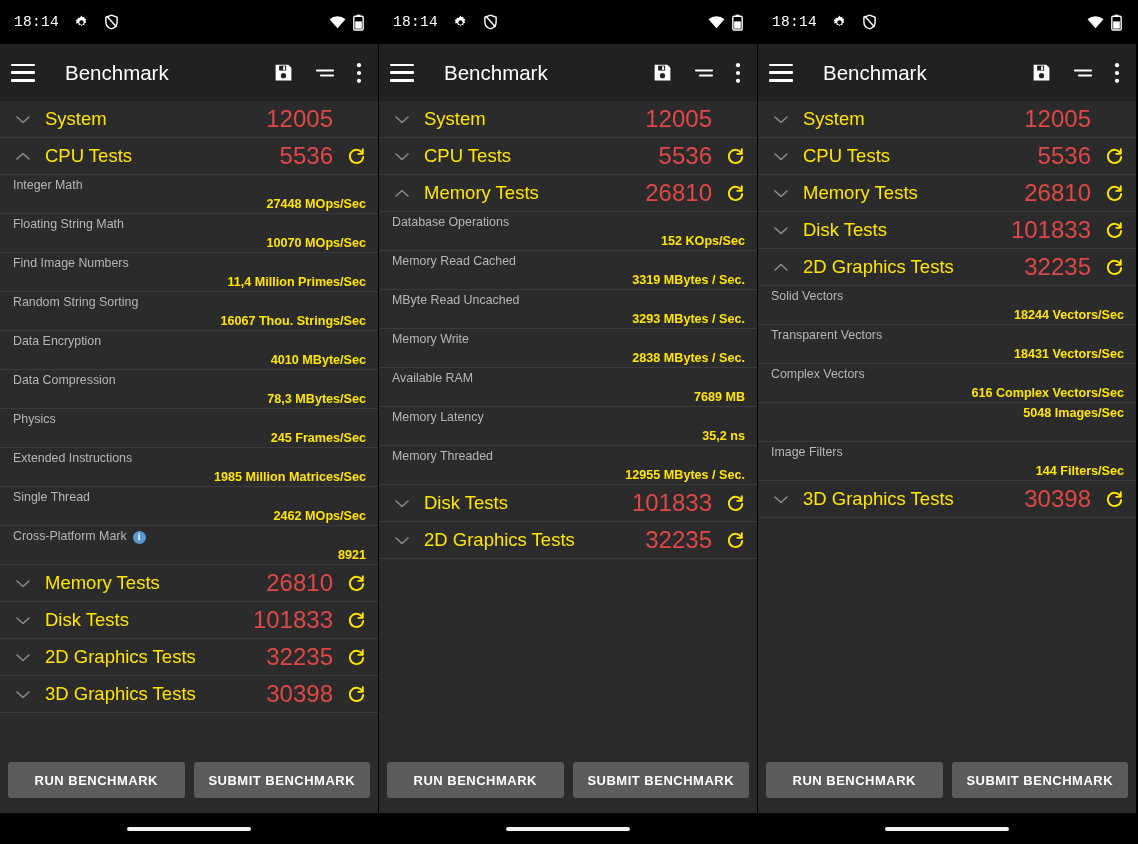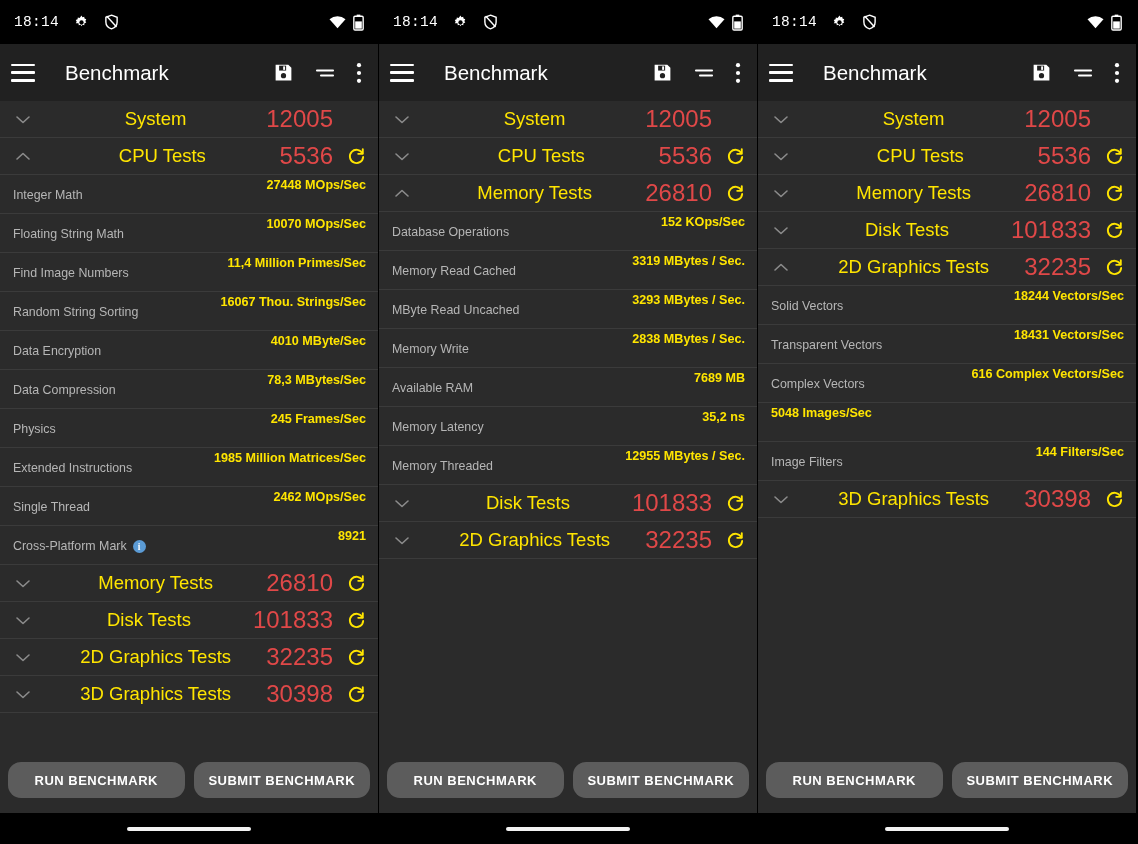--- a/index.html
+++ b/index.html
@@ -46,35 +46,34 @@
   .hamburger i { display: block; height: 2.6px; background: #fff; border-radius: 1px; }
 
   
   .list { flex: 1; overflow: hidden; background: #2b2b2b; }
 
   .sec-row {
     height: 37px; display: flex; align-items: center;
     border-bottom: 1px solid #3b3b3b;
     padding: 0 12px 0 10px;
     cursor: pointer;
-    text-align: center;
   }
   .chev { width: 26px; flex-shrink: 0; display: flex; align-items: center; justify-content: center; }
   .chev svg { display: block; }
   .sec-name {
     color: #ffe500; font-size: 18.5px; flex: 1;
     margin-left: 9px; white-space: nowrap;
   }
   .sec-score { color: #e04848; font-size: 24px; white-space: nowrap; }
   .sec-refresh { width: 24px; display: flex; align-items: center; justify-content: flex-end; margin-left: 9px; }
 
   .det-row {
     height: 39px; border-bottom: 1px solid #3b3b3b;
     padding: 3px 12px 2px 13px;
-    display: flex; flex-direction: row; justify-content: space-between;
+    display: flex; flex-direction: column; justify-content: space-between;
   }
   .det-label { color: #b6b6b6; font-size: 12.4px; white-space: nowrap; display: flex; align-items: center; gap: 6px; }
   .det-value { color: #ffe500; font-size: 12.6px; text-align: right; white-space: nowrap; font-weight: bold; }
 
   .info-dot {
     width: 13px; height: 13px; border-radius: 50%;
     background: #5b9bd5; color: #fff;
     font-size: 9.5px; font-weight: bold;
     display: inline-flex; align-items: center; justify-content: center;
     font-family: "Liberation Serif", serif;
@@ -84,21 +83,21 @@
   
   .btnbar {
     height: 42px; display: flex; align-items: center; gap: 9px;
     padding: 0 8px; flex-shrink: 0; background: #2b2b2b;
     margin-bottom: 12px;
   }
   .btn {
     flex: 1; height: 36px; background: #5c5c5c; border: none;
     color: #fff; font-size: 13px; font-weight: bold; letter-spacing: .5px;
     font-family: "Liberation Sans", sans-serif;
-    cursor: pointer; border-radius: 13px;
+    cursor: pointer; border-radius: 3px;
   }
   .navbar {
     height: 31px; background: #000; flex-shrink: 0;
     display: flex; align-items: center; justify-content: center;
   }
   .navpill { width: 124px; height: 4px; background: #f2f2f2; border-radius: 2px; }
 </style>
 </head>
 <body>
 

